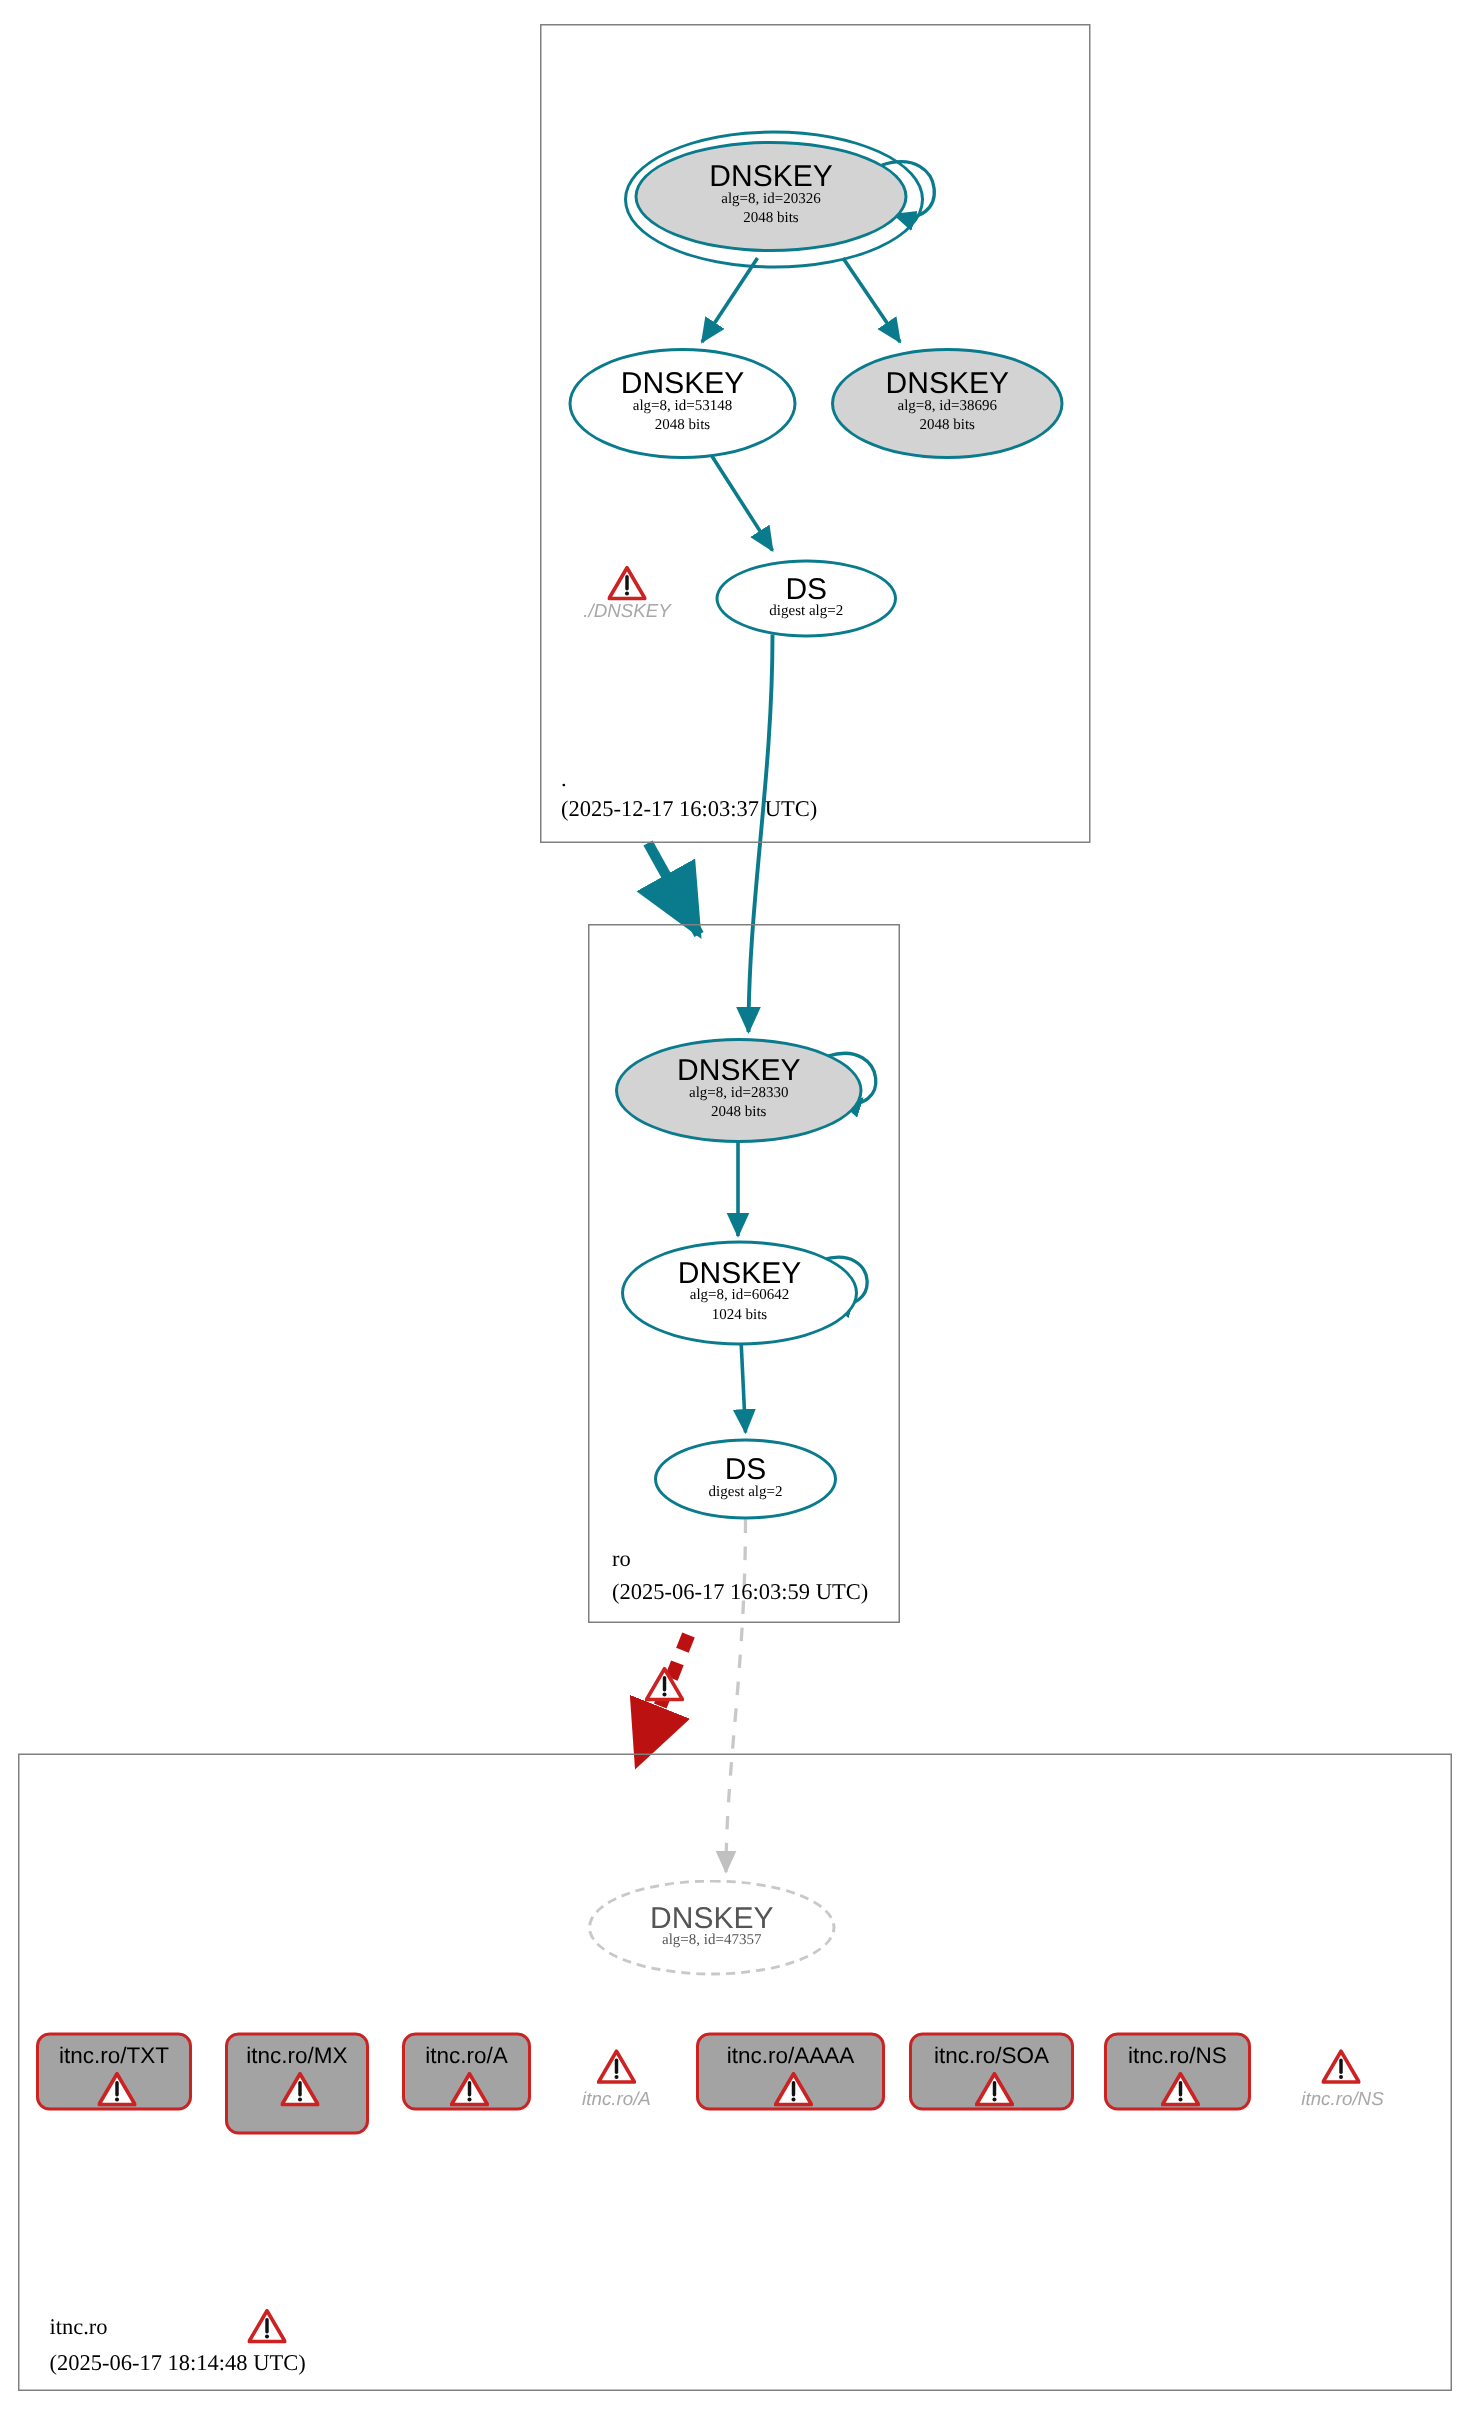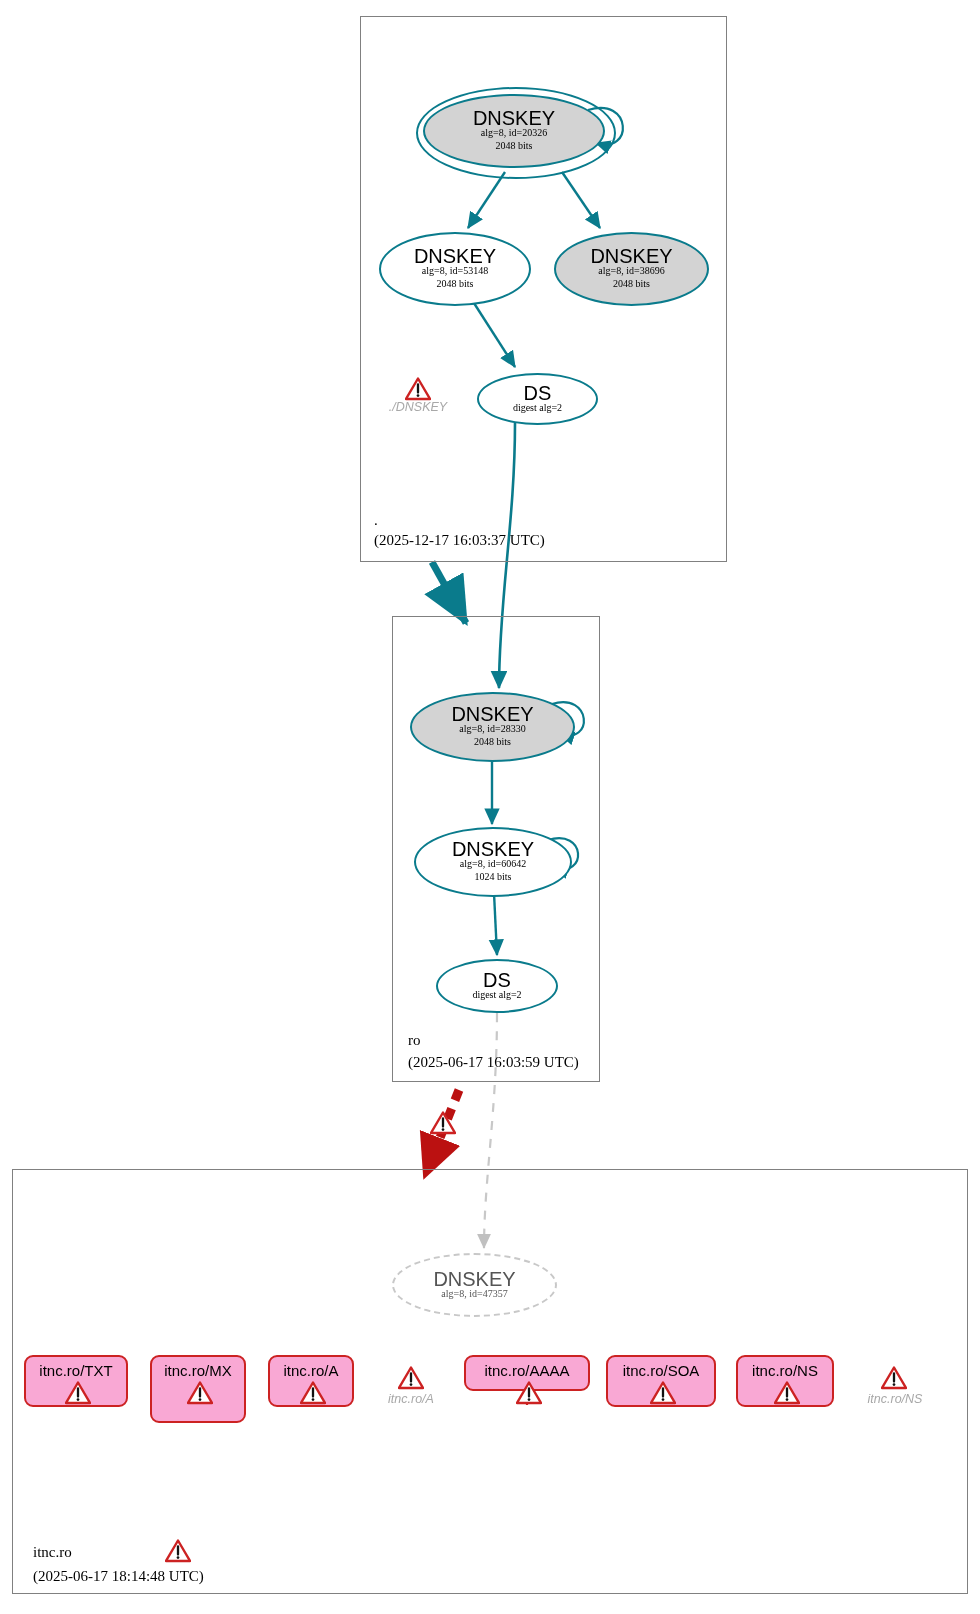--- a/index.html
+++ b/index.html
@@ -78,21 +78,21 @@
   .dks-outer {
     position: absolute;
     border: 2px solid #0a7b8c;
     border-radius: 50%;
     background: transparent;
   }
   .rrbox {
     position: absolute;
     border: 2px solid #cc2222;
     border-radius: 9px;
-    background: #f9a8d4;
+    background: #a3a3a3;
     box-sizing: border-box;
     display: flex;
     flex-direction: column;
     align-items: center;
     justify-content: flex-start;
     padding-top: 5px;
   }
   .rrbox .lbl {
     font-family: "Liberation Sans", sans-serif;
     font-size: 15px;
@@ -277,21 +277,21 @@
 
 <div class="warn" style="left:398px; top:1366px;">
   <svg viewBox="0 0 26 24" width="26" height="24" xmlns="http://www.w3.org/2000/svg">
     <path d="M13 1.5 L25 22 L1 22 Z" fill="#ffffff" stroke="#cc2222" stroke-width="2.4" stroke-linejoin="round"></path>
     <path d="M13 7.5 L13 15.5" stroke="#111111" stroke-width="2.3" stroke-linecap="round"></path>
     <circle cx="13" cy="18.6" r="1.35" fill="#111111"></circle>
   </svg>
 </div>
 <div class="warn-caption" style="left:371px; top:1392px; width:80px;">itnc.ro/A</div>
 
-<div class="rrbox" style="left:464px; top:1355px; width:126px; height:36px;text-align:right;">
+<div class="rrbox" style="left:464px; top:1355px; width:126px; height:52px;text-align:right;">
   <div class="lbl">itnc.ro/AAAA</div>
   <div class="warn" style="left:50px; top:24px;">
     <svg viewBox="0 0 26 24" width="26" height="24" xmlns="http://www.w3.org/2000/svg">
       <path d="M13 1.5 L25 22 L1 22 Z" fill="#ffffff" stroke="#cc2222" stroke-width="2.4" stroke-linejoin="round"></path>
       <path d="M13 7.5 L13 15.5" stroke="#111111" stroke-width="2.3" stroke-linecap="round"></path>
       <circle cx="13" cy="18.6" r="1.35" fill="#111111"></circle>
     </svg>
   </div>
 </div>
 

